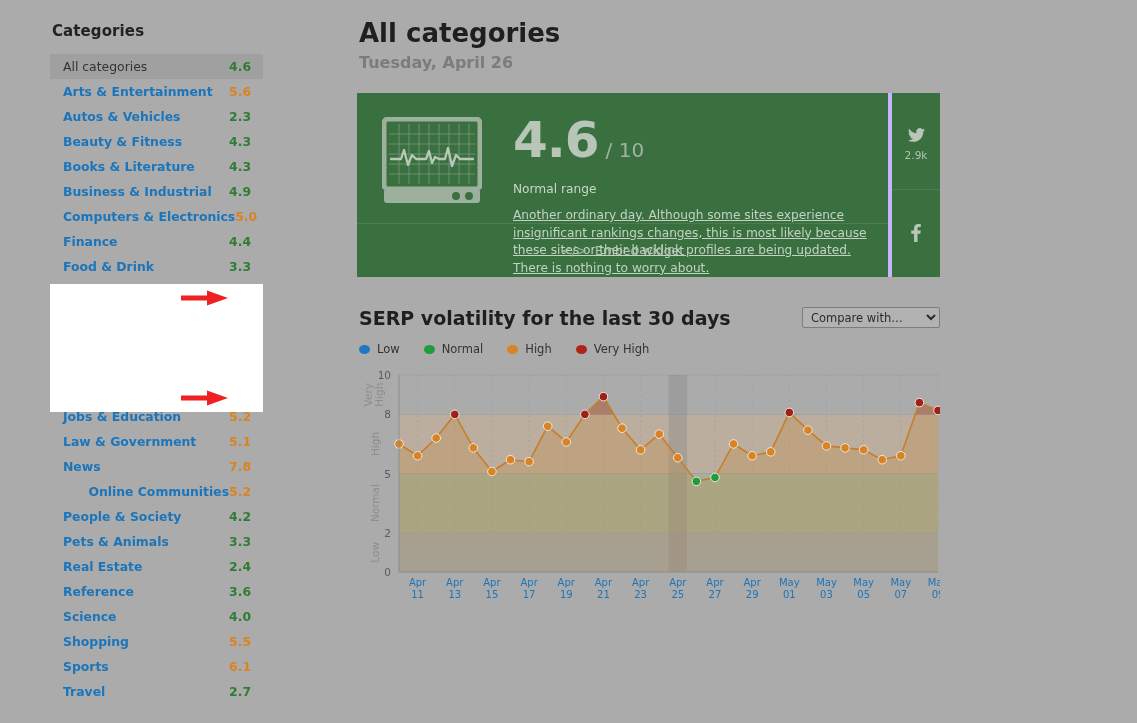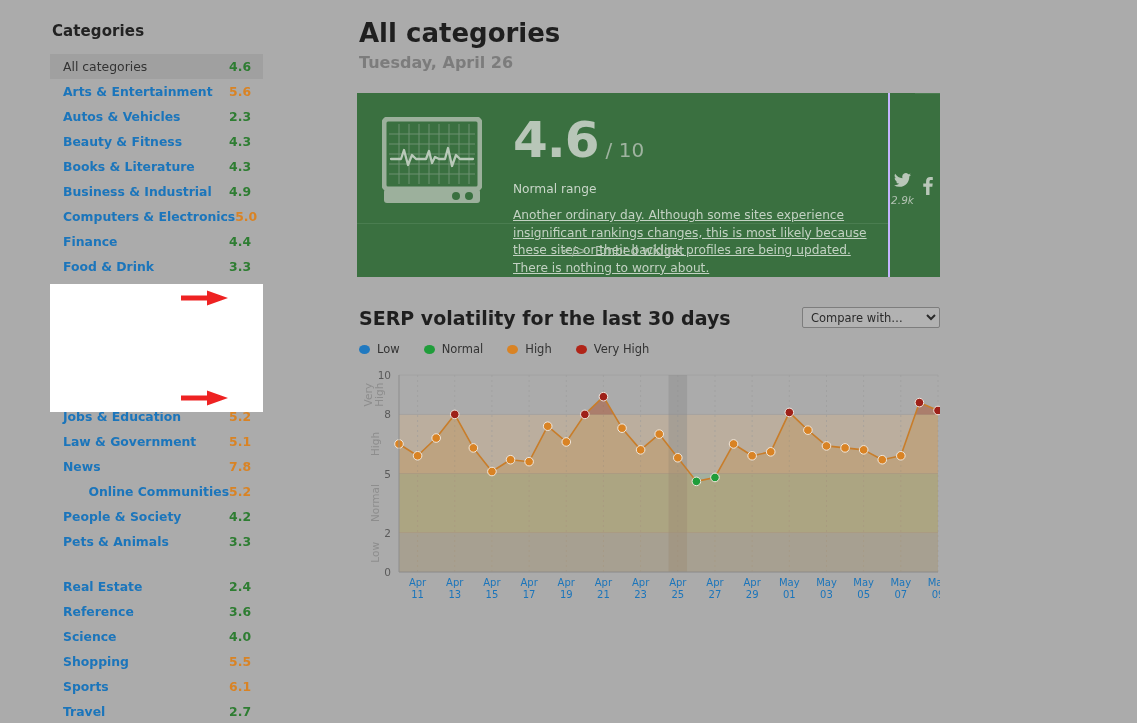--- a/index.html
+++ b/index.html
@@ -67,22 +67,22 @@
   .score-max { font-size:20px; color:#9fb3a0; margin-left:7px; }
   .score-range {
     margin-top:17px; font-size:12.2px; color:#c9d6c9; font-weight:normal;
   }
   .score-desc {
     margin-top:11px; font-size:12.2px; line-height:17.5px; color:#c3d2c3;
     max-width:362px;
     text-decoration:underline;
   }
   .social-col {
-    width:52px; flex:0 0 52px; border-left:2px solid #c4b5fd;
-    display:flex; flex-direction:row;font-style:italic;
+    width:52px; flex:0 0 52px; border-left:4px solid #c4b5fd;
+    display:flex; flex-direction:column;
   }
   .social-cell {
     flex:1; display:flex; flex-direction:column; align-items:center;
     justify-content:center; color:#b9c7b9;
   }
   .social-cell.tw { padding-top:8px; }
   .social-cell + .social-cell { border-top:1px solid #4a7d50; }
   .social-count { font-size:10.5px; margin-top:6px; color:#b2c2b2; }
   .embed-bar {
     position:absolute; left:0; bottom:0; width:531px; height:54px;
@@ -197,21 +197,21 @@
             <span class="cat-val v-orange">5.2</span>
           </li>
           <li class="cat-row" style="position: relative; z-index: 3;">
             <span class="cat-name">People &amp; Society</span>
             <span class="cat-val v-green">4.2</span>
           </li>
           <li class="cat-row" style="position: relative; z-index: 3;">
             <span class="cat-name">Pets &amp; Animals</span>
             <span class="cat-val v-green">3.3</span>
           </li>
-          <li class="cat-row" style="position: relative; z-index: 3; margin-top: 20px;">
+          <li class="cat-row" style="position: relative; z-index: 3;">
             <span class="cat-name">Real Estate</span>
             <span class="cat-val v-green">2.4</span>
           </li>
           <li class="cat-row">
             <span class="cat-name">Reference</span>
             <span class="cat-val v-green">3.6</span>
           </li>
           <li class="cat-row">
             <span class="cat-name">Science</span>
             <span class="cat-val v-green">4.0</span>

